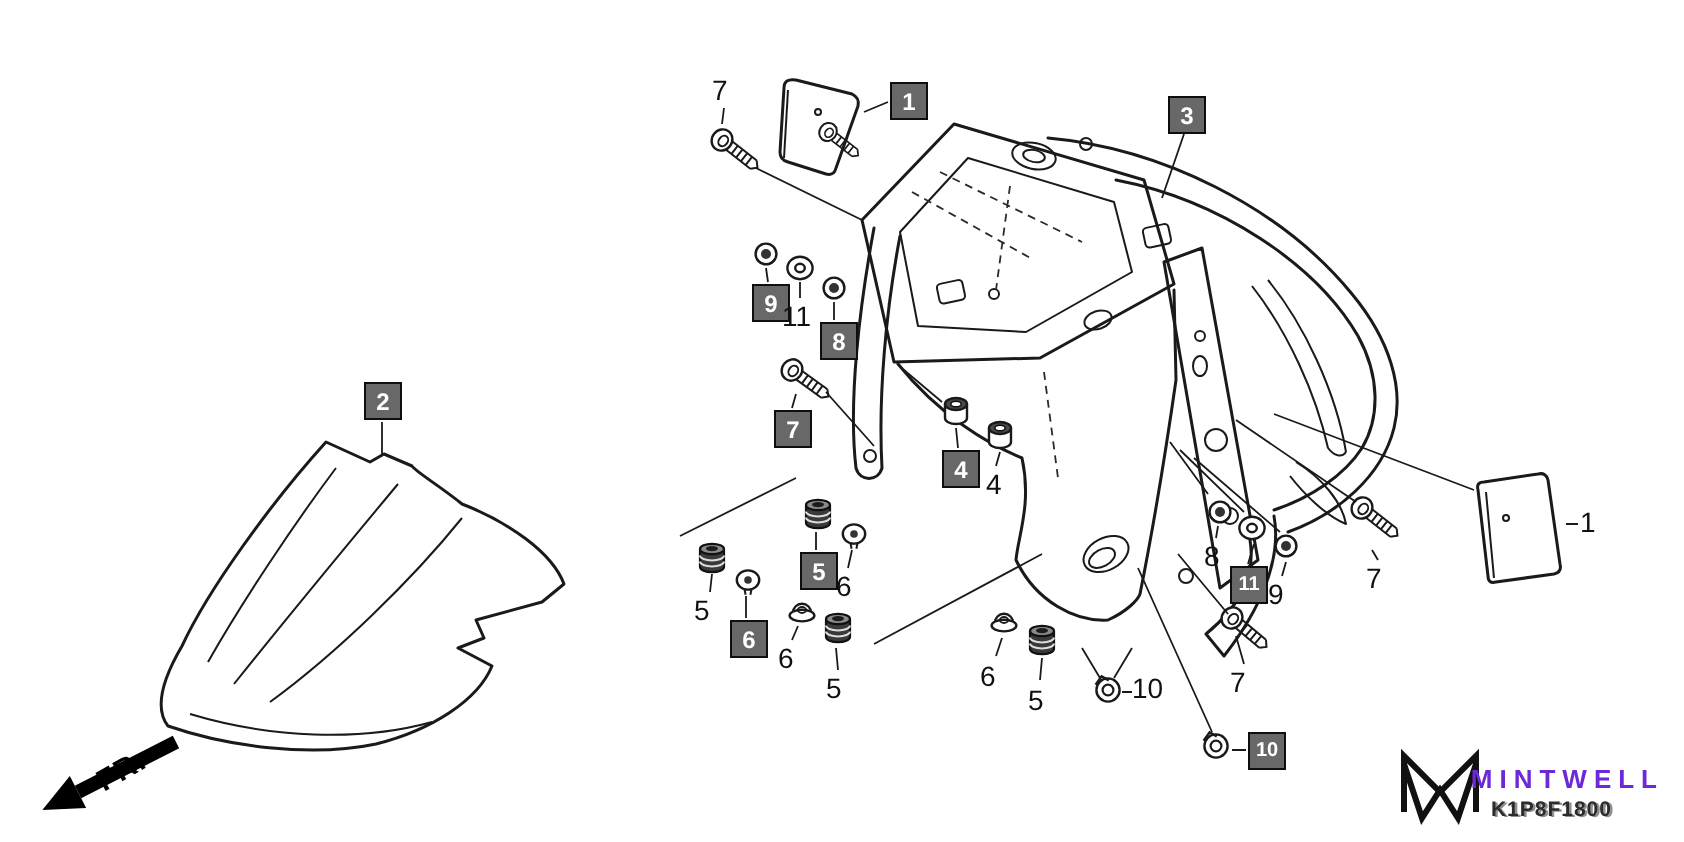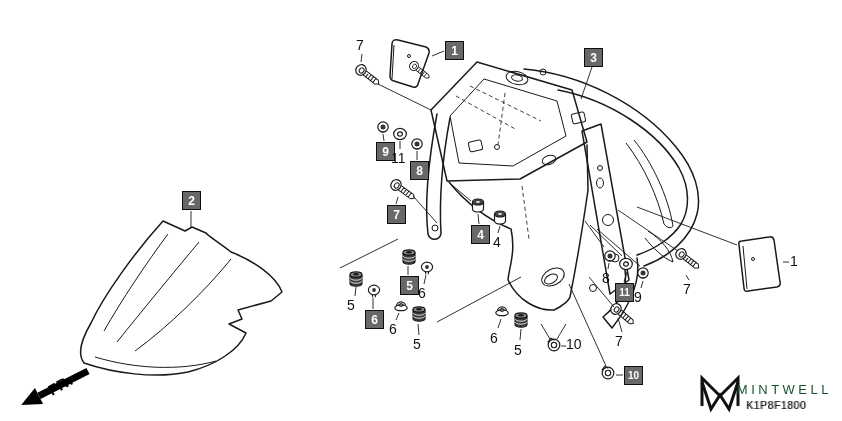--- a/index.html
+++ b/index.html
@@ -10,23 +10,23 @@
   .fine{fill:none;stroke:#1a1a1a;stroke-width:1;stroke-linejoin:round;}
   .leader{fill:none;stroke:#1a1a1a;stroke-width:0.9;}
   .dash{fill:none;stroke:#2a2a2a;stroke-width:0.9;stroke-dasharray:4 3;}
   #callout-layer{position:absolute;left:0;top:0;width:100%;height:100%;}
   .callout{position:absolute;white-space:nowrap;}
   .callout.plain{font-size:14px;color:#111;font-weight:400;}
   .callout.badge{width:19px;height:19px;box-sizing:border-box;background:#686868;
       border:1.6px solid #0e0e0e;color:#fff;font-size:12px;font-weight:700;
       display:flex;align-items:center;justify-content:center;}
   .brand{position:absolute;right:6px;bottom:8px;width:150px;text-align:left;}
-  .brand-name{position:absolute;right:4px;bottom:16px;font-size:13px;font-weight:400;
-      letter-spacing:3.5px;color:#14532d;}
-  .brand-code{position:absolute;right:30px;bottom:2px;font-size:10.5px;font-weight:400;
+  .brand-name{position:absolute;right:4px;bottom:16px;font-size:13px;font-weight:700;
+      letter-spacing:3.5px;color:#6d28d9;}
+  .brand-code{position:absolute;right:30px;bottom:2px;font-size:10.5px;font-weight:700;
       letter-spacing:0.5px;color:#2b2b2b;text-shadow:1.2px 0.4px 0 rgba(50,50,50,0.55);}
   .fr-text{font-weight:700;font-size:15px;fill:#000;letter-spacing:0.5px;}
 </style>
 </head>
 <body>
 
 <div class="stage">
 
   <svg width="842" height="421" viewBox="0 0 842 421">
     <defs>

